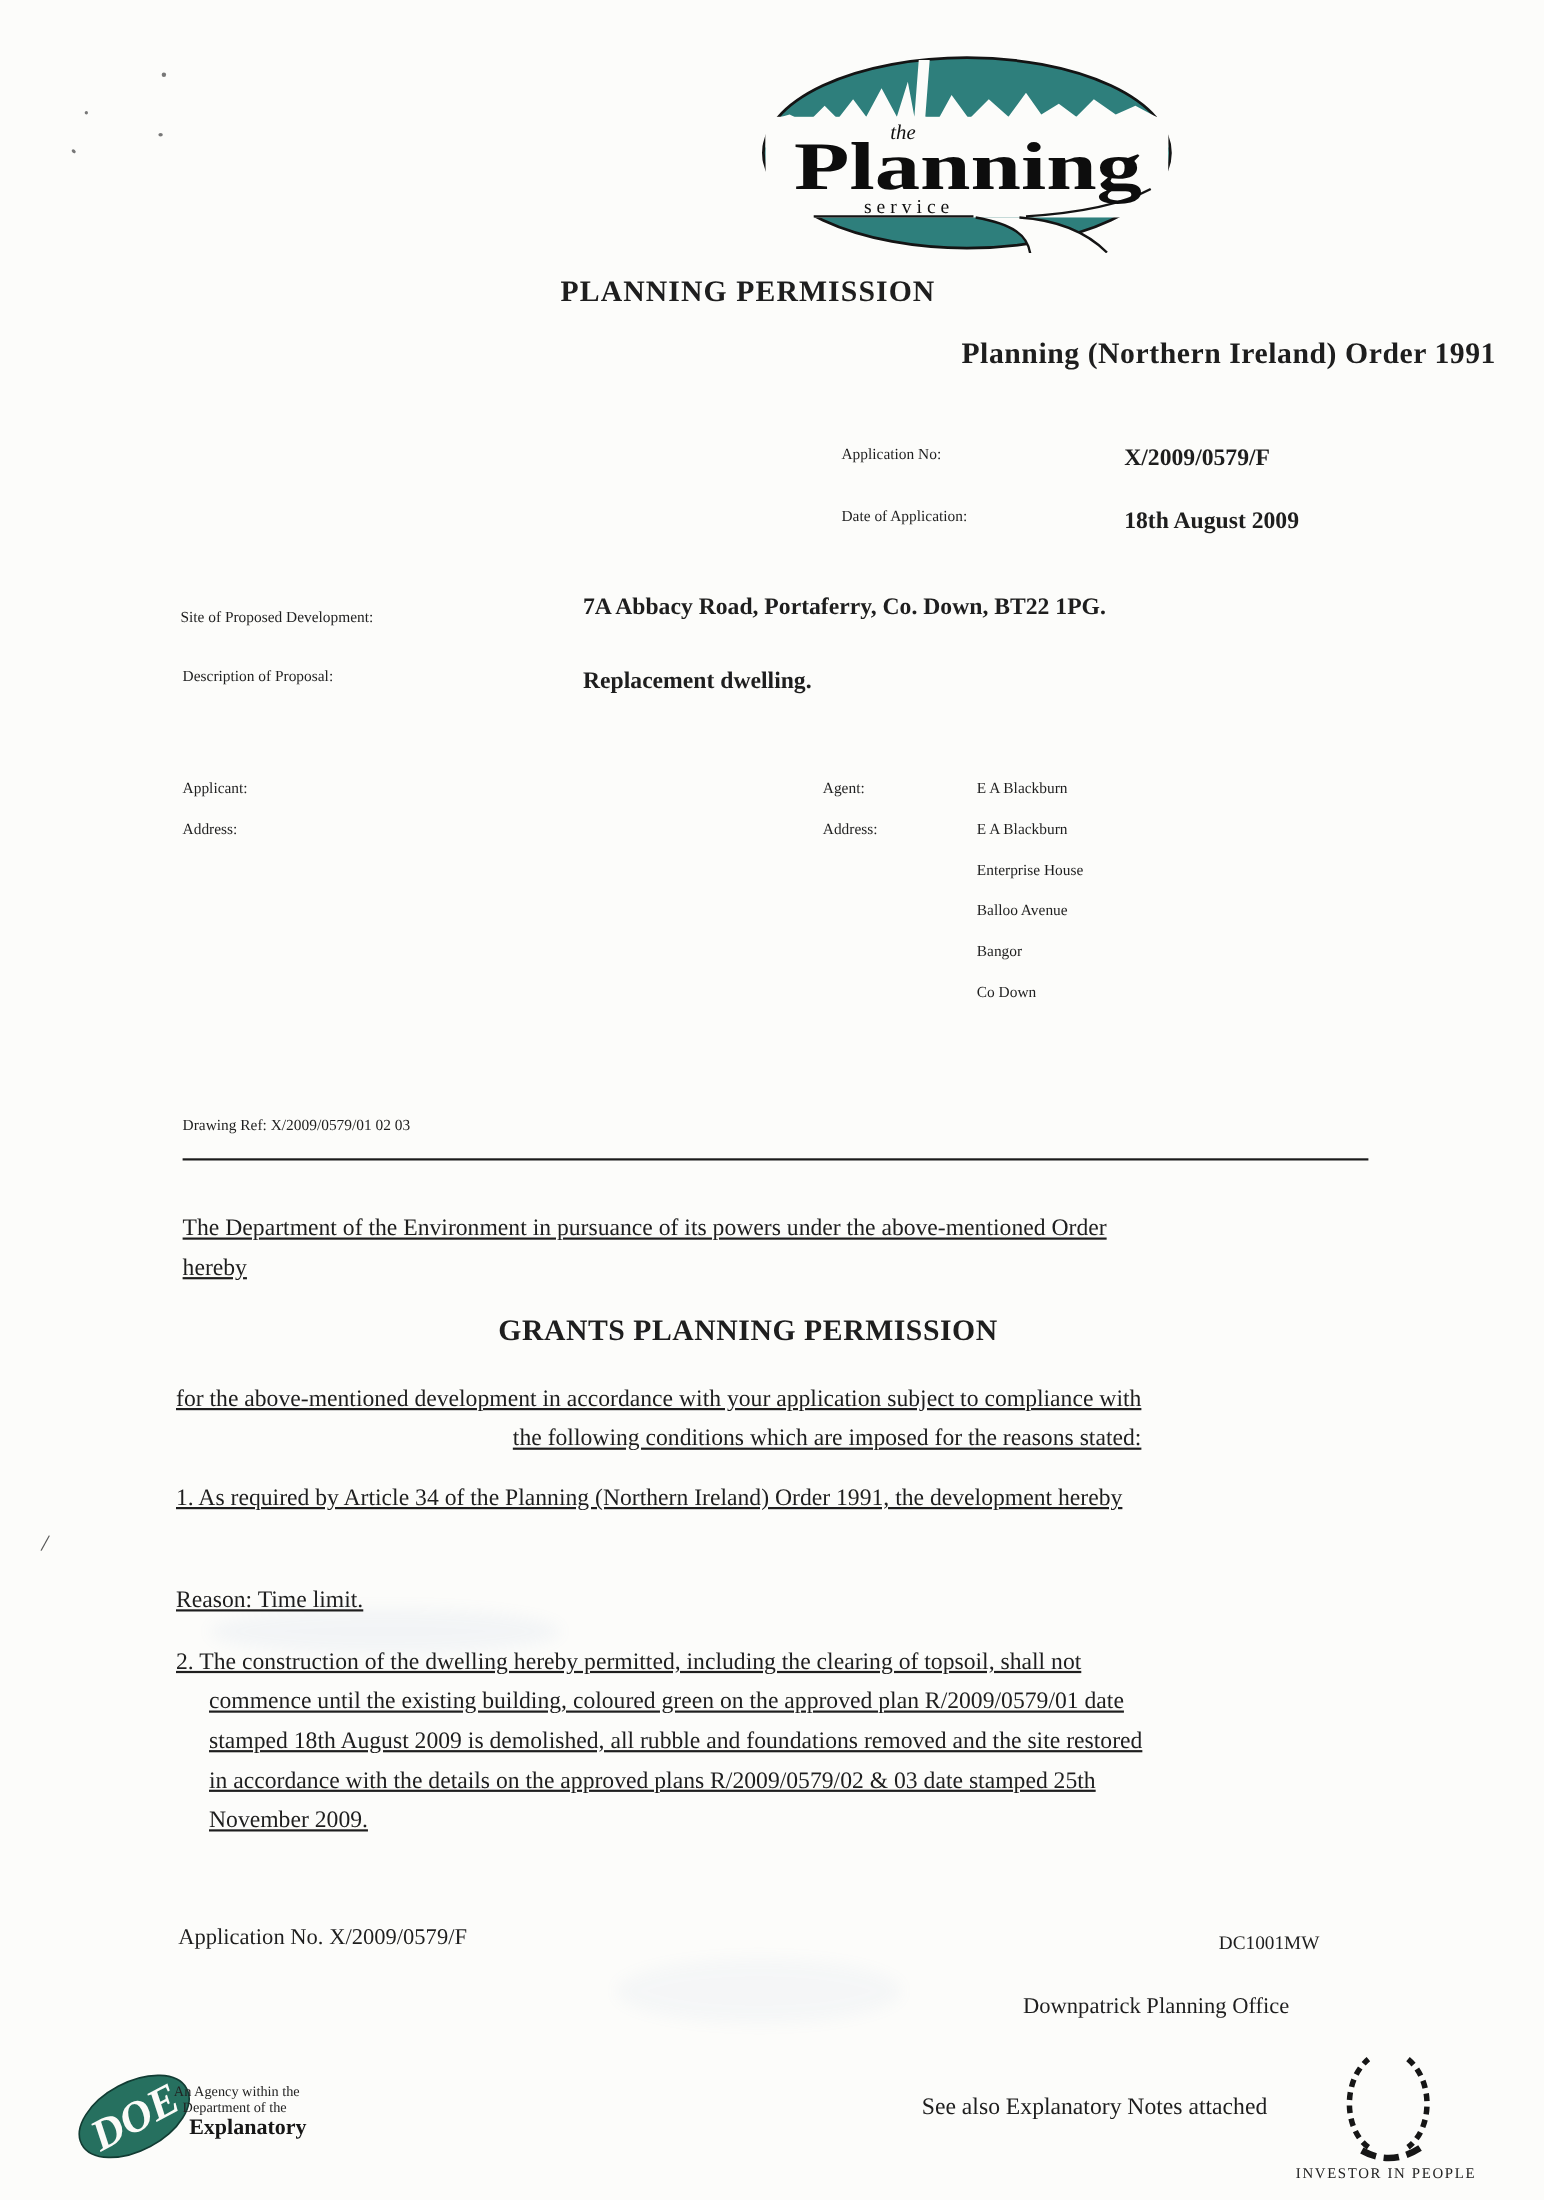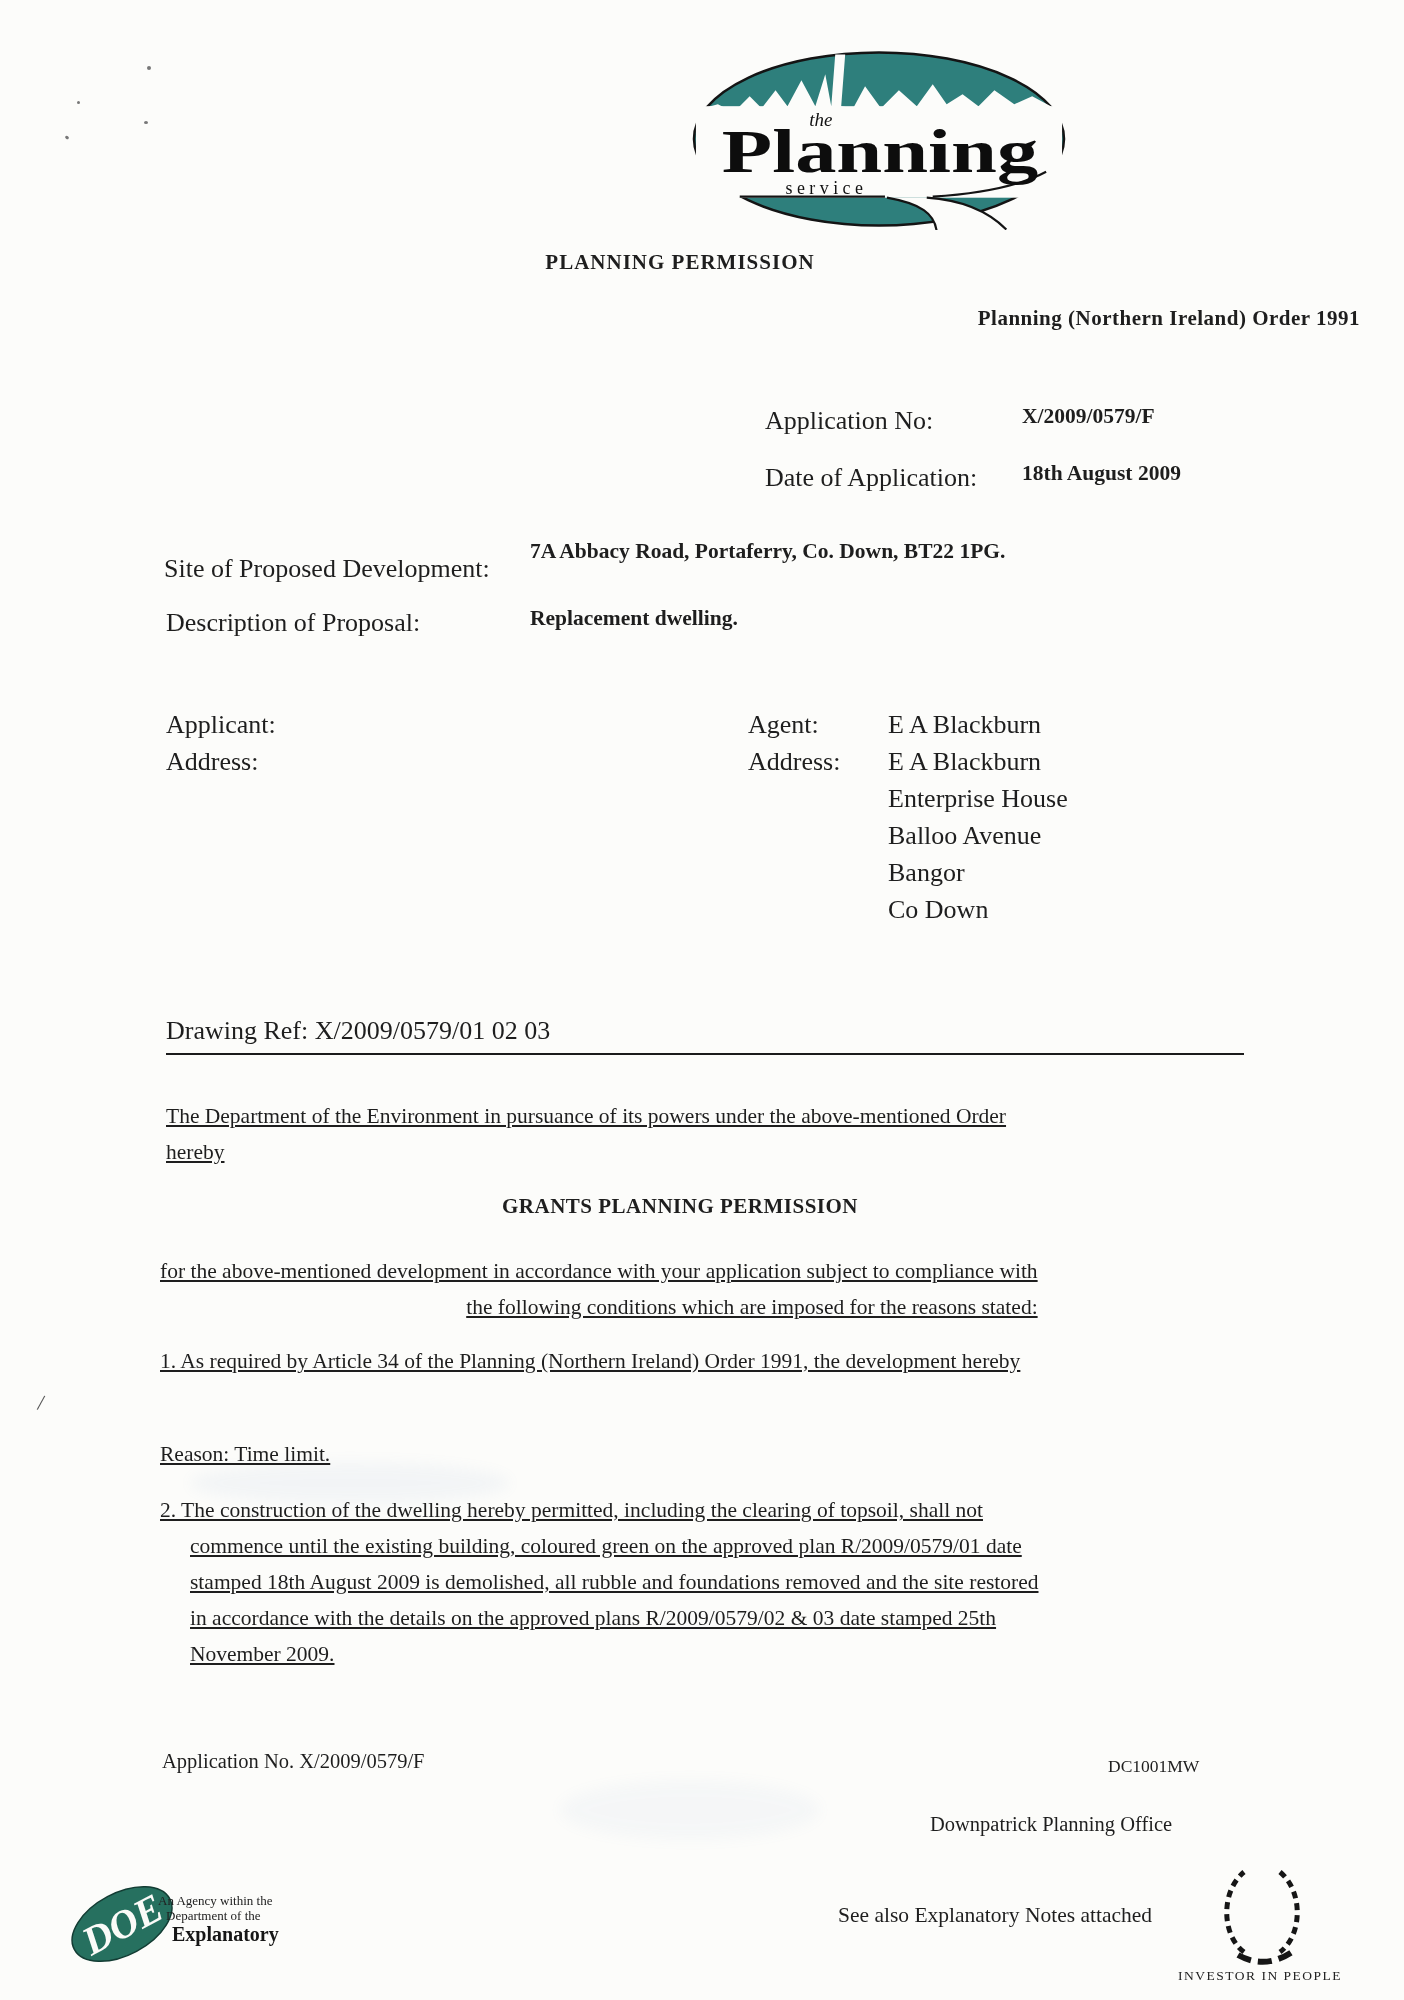--- a/index.html
+++ b/index.html
@@ -3,24 +3,24 @@
 <meta charset="utf-8">
 <style>
   html,body{margin:0;padding:0;background:#e8e8e6;}
   #page{
     position:relative;width:1404px;height:2000px;margin:0 auto;
     background:#fcfcfa;overflow:hidden;
     font-family:"Liberation Serif","DejaVu Serif",serif;
     color:#1e1e1e;
   }
   .abs{position:absolute;}
-  .label{font-size:26px;}
+  .label{font-size:14px;}
   .value{font-size:21.5px;font-weight:700;}
   .centerline{left:0;width:1360px;text-align:center;}
-  .h1{font-size:21px;font-weight:700;letter-spacing:1px;}
+  .h1{font-size:27px;font-weight:700;letter-spacing:1px;}
   .body-line{font-size:21.5px;line-height:36px;white-space:nowrap;text-decoration:underline;}
   .indent{padding-left:30px;}
   .speck{position:absolute;background:#777;border-radius:50%;}
   .smudge{position:absolute;background:#7e9cc8;opacity:0.07;filter:blur(7px);border-radius:50%;}
   .hr{position:absolute;height:2px;background:#1b1b1b;}
   .doe-small{font-size:13px;line-height:15px;color:#222;}
   .doe-big{font-size:20px;font-weight:700;line-height:22px;color:#161616;}
   .iip-text{font-size:13.5px;letter-spacing:1.5px;color:#222;}
   svg text{font-family:"Liberation Serif","DejaVu Serif",serif;}
 </style>

